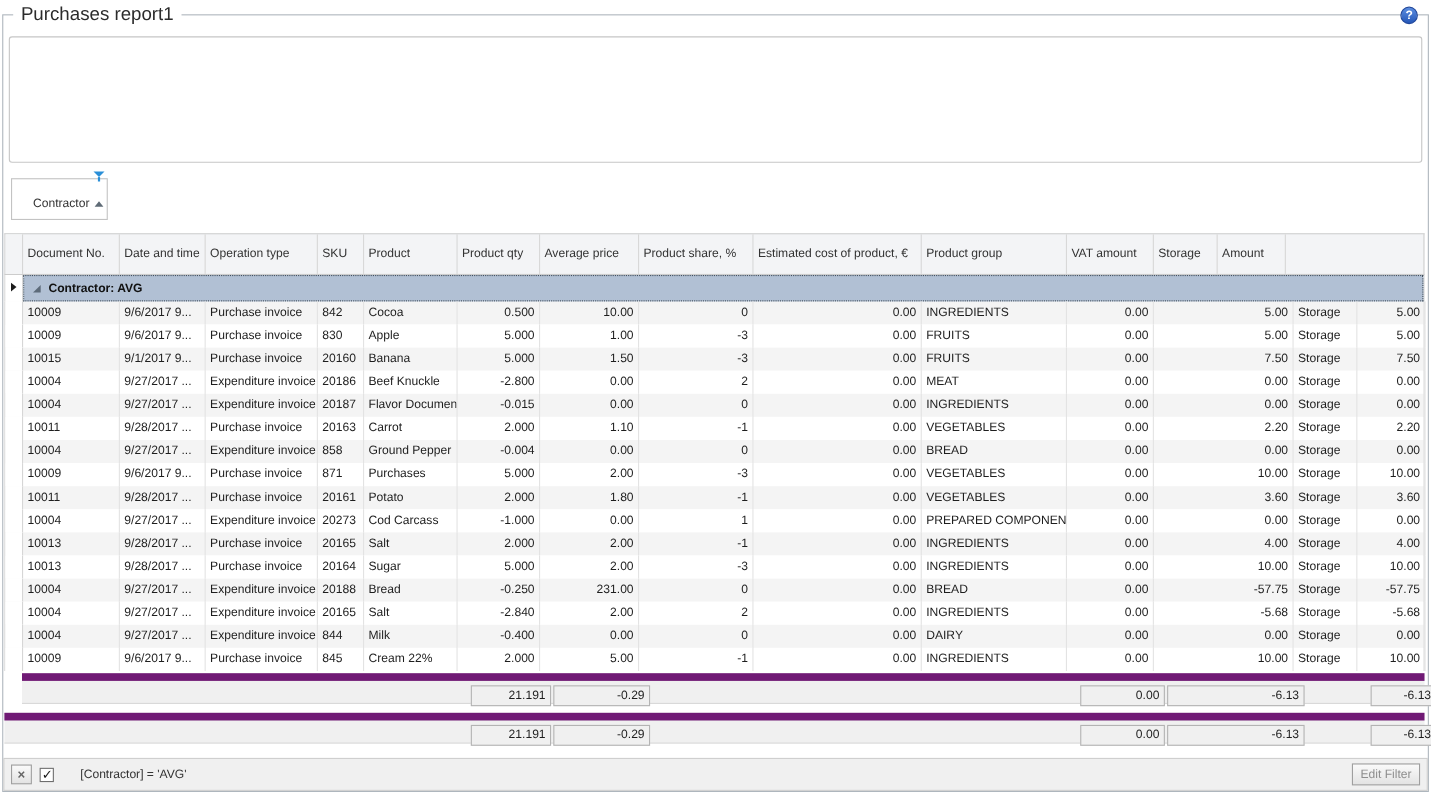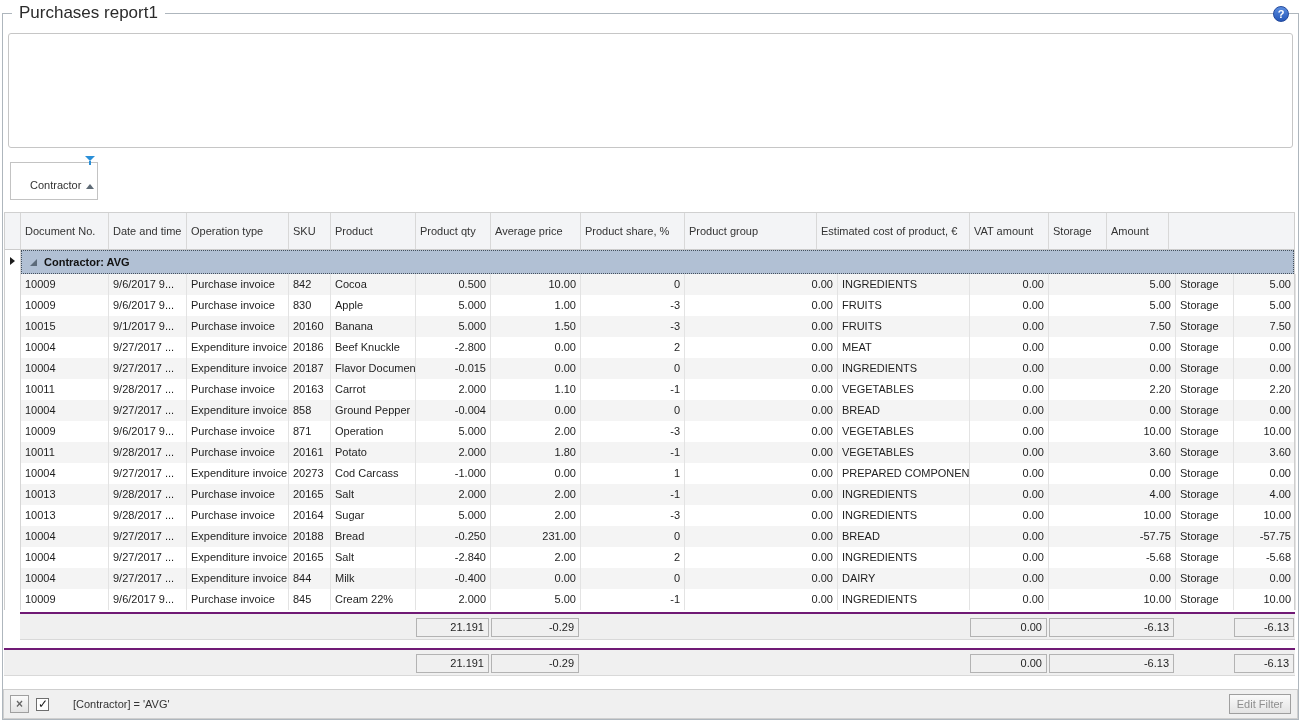--- a/index.html
+++ b/index.html
@@ -70,21 +70,21 @@
   .expand-glyph { width:0; height:0; border-style:solid; border-width:0 0 7px 7px; border-color:transparent transparent #5d6b7a transparent; margin:0 7px 0 8px; }
 
   .gbody { border-left:1px solid #cfcfcf; border-right:1px solid #cfcfcf; }
   .drow { display:flex; height:21px; background:#fff; }
   .drow.alt { background:#f4f4f4; }
   .drow .ind { background:#fff; }
   .cell { padding:0 4px; line-height:20px; border-right:1px solid #e3e3e3; white-space:nowrap; overflow:hidden; }
   .cell.rr, .hcell.rr-h { justify-content:flex-end; }
   .cell.rr { text-align:right; }
 
-  .tband { display:flex; height:28px; background:#f0f0f0; border-top:2px solid #701a75; border-bottom:1px solid #d9d9d9; }
+  .tband { display:flex; height:28px; background:#f0f0f0; border-top:7px solid #701a75; border-bottom:1px solid #d9d9d9;padding-left:12px; }
   .tband.group { margin-left:16px; width:1275px; margin-top:2px; }
   .tband.grand { width:1291px; margin-top:8px; }
   .tspacer { flex:0 0 16px; }
   .tcell { position:relative; }
   .tbox { margin:4px 1px 0 1px; height:19px; border:1px solid #b3b3b3; background:#f0f0f0; text-align:right; padding:0 4px; line-height:17px; }
 
   
   .c0{flex:0 0 88px;width:88px}.c1{flex:0 0 78px;width:78px}.c2{flex:0 0 102px;width:102px}
   .c3{flex:0 0 42px;width:42px}.c4{flex:0 0 85px;width:85px}.c5{flex:0 0 75px;width:75px}
   .c6{flex:0 0 90px;width:90px}.c7{flex:0 0 104px;width:104px}.c8{flex:0 0 153px;width:153px}
@@ -187,22 +187,22 @@
   <div class="ghead">
       <div class="ind"></div>
       <div class="hcell c0">Document No.</div>
       <div class="hcell c1">Date and time</div>
       <div class="hcell c2">Operation type</div>
       <div class="hcell c3">SKU</div>
       <div class="hcell c4">Product</div>
       <div class="hcell c5">Product qty</div>
       <div class="hcell c6">Average price</div>
       <div class="hcell c7">Product share, %</div>
+      <div class="hcell c8">Estimated cost of product, €</div>
       <div class="hcell c9">Product group</div>
-      <div class="hcell c8">Estimated cost of product, €</div>
       <div class="hcell c10">VAT amount</div>
       <div class="hcell c12">Storage</div>
       <div class="hcell c13">Amount</div>
     </div>
 
   <div class="grow-wrap">
     <div class="ind">
         <span class="arrow-right"></span>
       </div>
     <div class="grow">
@@ -330,21 +330,21 @@
         <div class="cell c11 rr">0.00</div>
         <div class="cell c12">Storage</div>
         <div class="cell c13 rr">0.00</div>
       </div>
       <div class="drow">
         <div class="ind"></div>
         <div class="cell c0">10009</div>
         <div class="cell c1">9/6/2017 9...</div>
         <div class="cell c2">Purchase invoice</div>
         <div class="cell c3">871</div>
-        <div class="cell c4">Operation</div>
+        <div class="cell c4">Purchases</div>
         <div class="cell c5 rr">5.000</div>
         <div class="cell c6 rr">2.00</div>
         <div class="cell c7 rr">-3</div>
         <div class="cell c8 rr">0.00</div>
         <div class="cell c9">VEGETABLES</div>
         <div class="cell c10 rr">0.00</div>
         <div class="cell c11 rr">10.00</div>
         <div class="cell c12">Storage</div>
         <div class="cell c13 rr">10.00</div>
       </div>

